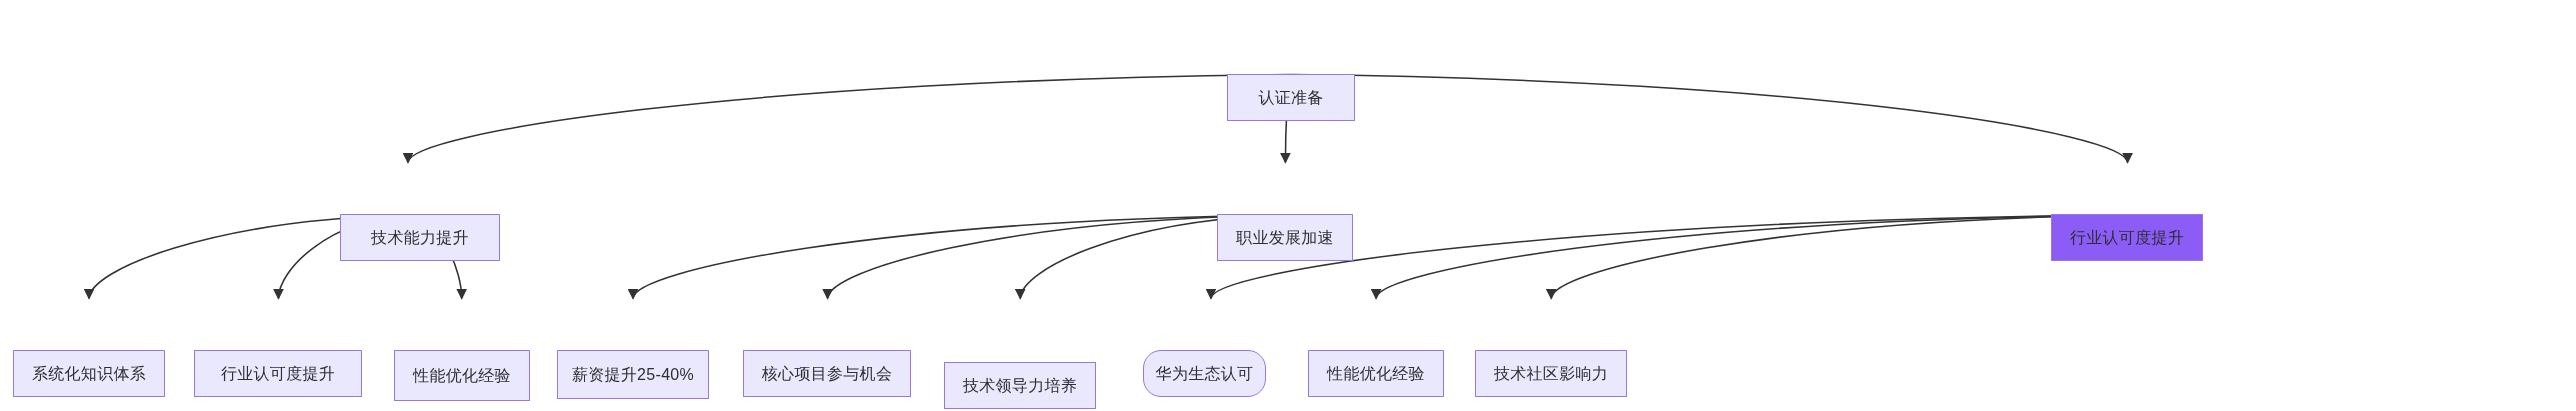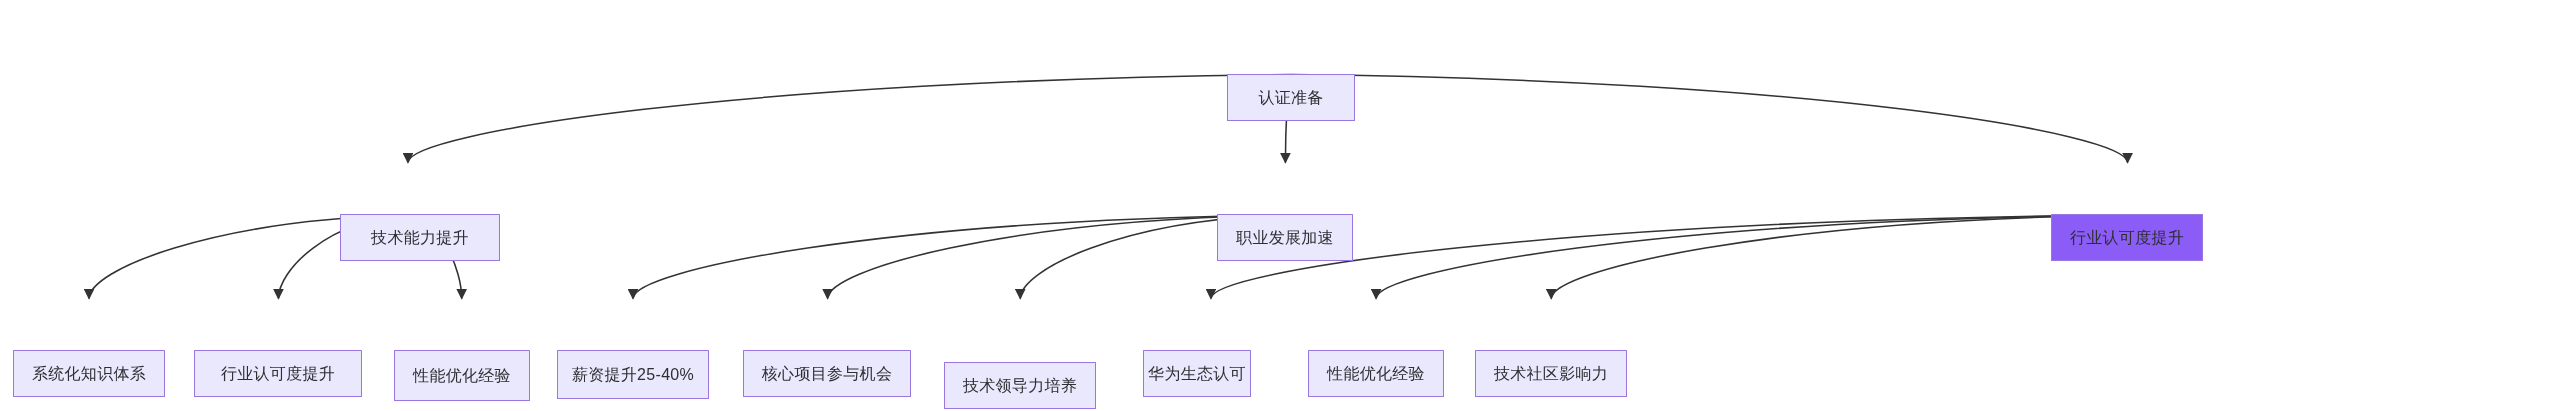--- a/index.html
+++ b/index.html
@@ -88,21 +88,21 @@
       </div>
       <div class="node" style="left: 557px; top: 304px; width: 152px; height: 49px; background: rgb(233, 232, 253); border-color: rgb(154, 118, 224); color: rgb(46, 46, 51);">
         <span class="node-label">薪资提升25-40%</span>
       </div>
       <div class="node" style="left: 743px; top: 304px; width: 168px; height: 47px; background: rgb(233, 232, 253); border-color: rgb(154, 118, 224); color: rgb(46, 46, 51); align-items: center;">
         <span class="node-label">核心项目参与机会</span>
       </div>
       <div class="node" style="left: 944px; top: 316px; width: 152px; height: 47px; background: rgb(233, 232, 253); border-color: rgb(154, 118, 224); color: rgb(46, 46, 51);">
         <span class="node-label">技术领导力培养</span>
       </div>
-      <div class="node" style="left: 1143px; top: 304px; width: 108px; height: 47px; background: rgb(233, 232, 253); border-color: rgb(154, 118, 224); color: rgb(46, 46, 51);">
+      <div class="node" style="left: 1143px; top: 304px; width: 123px; height: 47px; background: rgb(233, 232, 253); border-color: rgb(154, 118, 224); color: rgb(46, 46, 51); border-radius: 18px;">
         <span class="node-label">华为生态认可</span>
       </div>
       <div class="node" style="left: 1308px; top: 304px; width: 136px; height: 47px; background: rgb(233, 232, 253); border-color: rgb(154, 118, 224); color: rgb(46, 46, 51);">
         <span class="node-label">性能优化经验</span>
       </div>
       <div class="node" style="left: 1475px; top: 304px; width: 152px; height: 47px; background: rgb(233, 232, 253); border-color: rgb(154, 118, 224); color: rgb(46, 46, 51);">
         <span class="node-label">技术社区影响力</span>
       </div>
     </div>
 </div>

